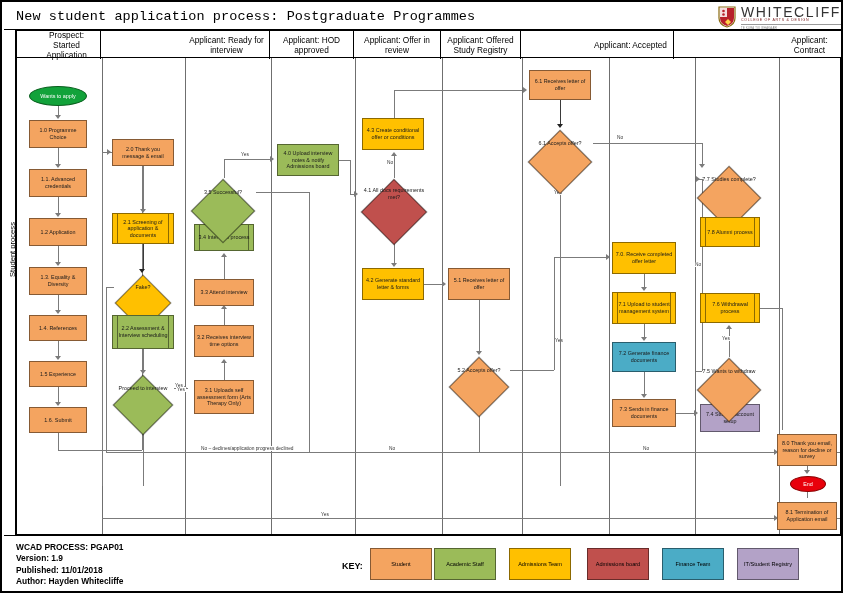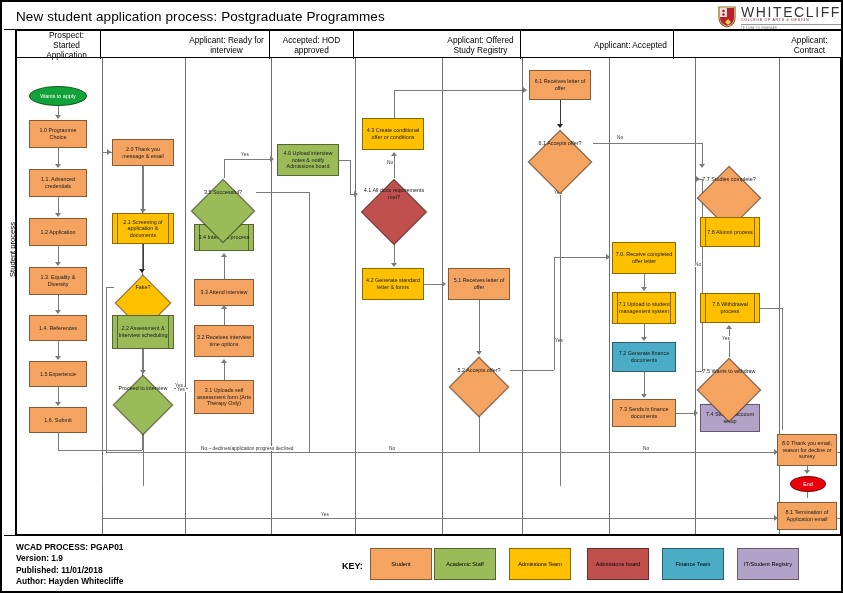--- a/index.html
+++ b/index.html
@@ -5,21 +5,21 @@
 <style>
   html,body{margin:0;padding:0;background:#ffffff;}
   body{font-family:"Liberation Sans", sans-serif;}
   #page{position:relative;width:843px;height:593px;box-sizing:border-box;
         border:2px solid #000;background:#fff;overflow:hidden;}
 
   
   #title-bar{position:absolute;left:2px;top:2px;width:839px;height:26px;
              box-sizing:border-box;border-bottom:1px solid #000;background:#fff;}
   #title-text{position:absolute;left:12px;top:5px;font-size:13.5px;color:#000;
-              letter-spacing:.1px;white-space:nowrap;}
+              letter-spacing:.1px;white-space:nowrap;font-family:Liberation Mono, monospace;}
   #logo{position:absolute;right:6px;top:1px;width:120px;height:24px;}
   #logo .crest{position:absolute;left:0;top:1px;width:20px;height:22px;}
   #logo .wordmark{position:absolute;left:24px;top:2px;}
   #logo .w1{font-size:14px;letter-spacing:1.6px;color:#333;line-height:10px;}
   #logo .w2{font-size:3.6px;letter-spacing:.7px;color:#7a1c1c;line-height:6px;}
   #logo .w3{font-size:2.6px;letter-spacing:.3px;color:#777;line-height:5px;
             border-top:.5px solid #999;padding-top:1px;margin-top:1px;}
 
   
   #lane-header{position:absolute;left:14px;top:28px;width:825px;height:28px;
@@ -107,21 +107,22 @@
     </div>
   </div>
 
   <div id="proc-label-box">
     <div id="proc-label">Student process</div>
   </div>
 
   <div id="lane-header">
       <div class="lane-head first" style="left: 0px; width: 85px;">Prospect: Started Application</div>
       <div class="lane-head" style="left: 168px; width: 86px;">Applicant: Ready for interview</div>
-      <div class="lane-head" style="left: 254px; width: 84px;">Accepted: HOD approved</div>
+      <div class="lane-head" style="left: 254px; width: 84px;">Applicant: HOD approved</div>
+      <div class="lane-head" style="left: 338px; width: 87px;">Applicant: Offer in review</div>
       <div class="lane-head" style="left: 425px; width: 80px;">Applicant: Offered Study Registry</div>
       <div class="lane-head" style="left: 572px; width: 86px;">Applicant: Accepted</div>
       <div class="lane-head last" style="left: 762px; width: 63px;">Applicant: Contract</div>
     </div>
 
   <div id="lane-body">
       <div class="lane-sep" style="left: 85px;"></div>
       <div class="lane-sep" style="left: 168px;"></div>
       <div class="lane-sep" style="left: 254px;"></div>
       <div class="lane-sep" style="left: 338px;"></div>

